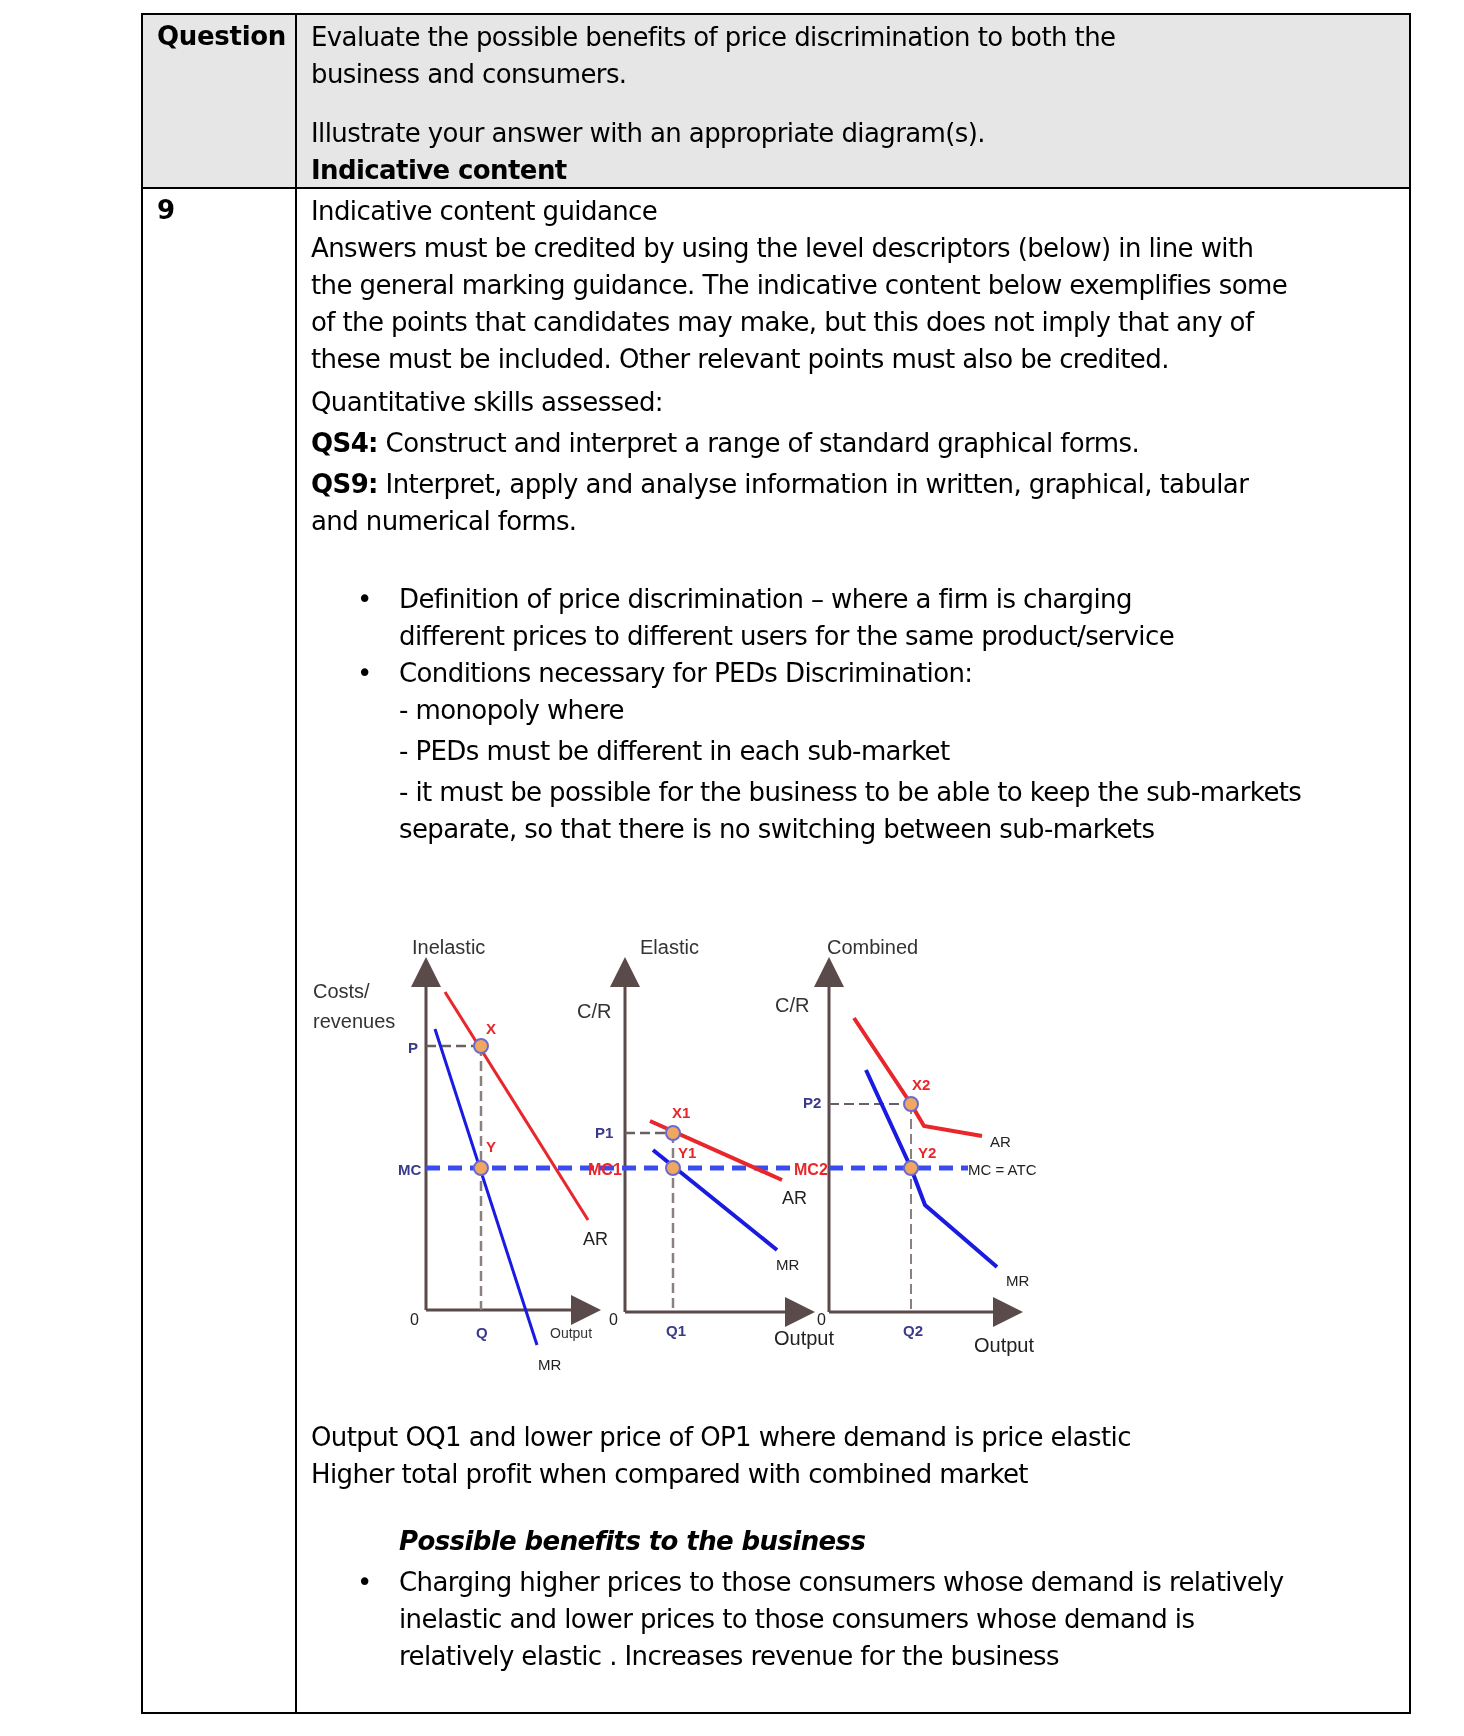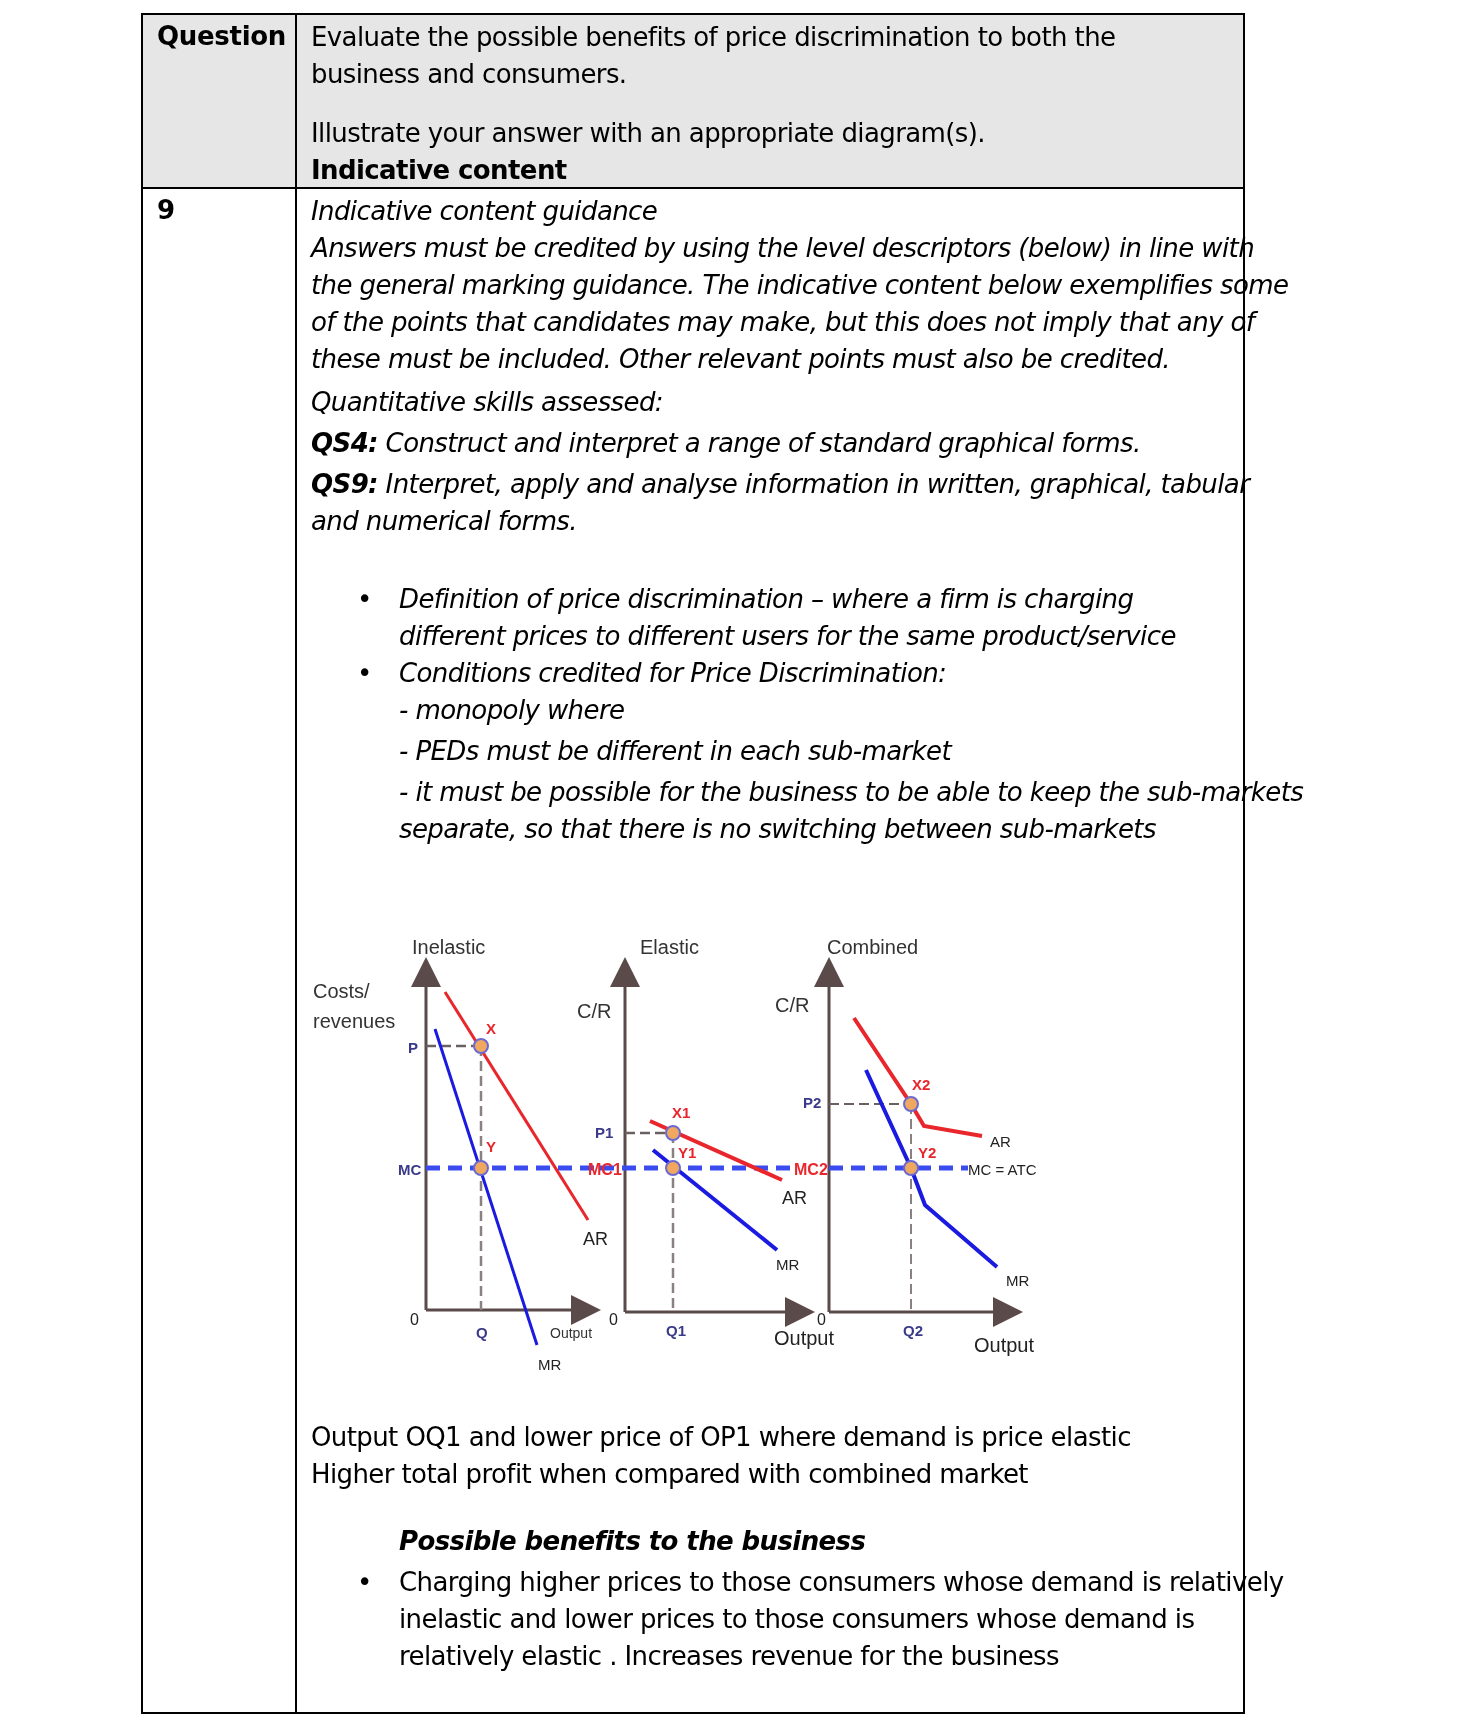--- a/index.html
+++ b/index.html
@@ -1,18 +1,18 @@
 <!DOCTYPE html>
 <html><head>
 <meta charset="utf-8">
 <style>
   html, body { margin: 0; padding: 0; background: #ffffff; }
   body { width: 1464px; height: 1736px; position: relative; overflow: hidden;
          font-family: "DejaVu Sans", "Liberation Sans", sans-serif; color: #000; }
-  .tbl { position: absolute; left: 141px; top: 13px; width: 1104px; height: 1701px;
+  .tbl { position: absolute; left: 141px; top: 13px; width: 1270px; height: 1701px;
          border: 2px solid #000; box-sizing: border-box; padding-left: 39px; }
   .hdr { position: absolute; left: 0; top: 0; right: 0; height: 172px; background: #e6e6e6;
          border-bottom: 2px solid #000; }
   .coldiv { position: absolute; left: 152px; top: 0; bottom: 0; width: 2px; background: #000; }
   .lefthdr { position: absolute; left: 14px; top: 6px; font-size: 26px; font-weight: bold; letter-spacing: -0.3px; }
   .qnum { position: absolute; left: 14px; top: 180px; font-size: 26px; font-weight: bold; }
   .rcol { position: absolute; left: 168px; right: 12px; font-size: 26px; line-height: 37px; letter-spacing: -0.6px; }
   .p { margin: 0; }
   .b { font-weight: bold; }
   .bul { position: relative; padding-left: 88px; }
@@ -30,35 +30,35 @@
   <div class="lefthdr">Question</div>
 
   <div class="rcol" style="top:4px;">
     <p class="p" style="width:910px;">Evaluate the possible benefits of price discrimination to both the business and consumers.</p>
     <p class="p" style="margin-top:22px;">Illustrate your answer with an appropriate diagram(s).</p>
     <p class="p b">Indicative content</p>
   </div>
 
   <div class="qnum">9</div>
 
-  <div class="rcol" style="top:178px;font-style:italic;">
+  <div class="rcol" style="top:178px;">
     <p class="p">Indicative content guidance</p>
     <p class="p" style="width:990px;">Answers must be credited by using the level descriptors (below) in line with the general marking guidance. The indicative content below exemplifies some of the points that candidates may make, but this does not imply that any of these must be included. Other relevant points must also be credited.</p>
     <p class="p" style="margin-top:6px;">Quantitative skills assessed:</p>
     <p class="p" style="margin-top:4px;"><span class="b">QS4:</span><span> Construct and interpret a range of standard graphical forms.</span></p>
     <p class="p" style="margin-top:4px; width:960px;"><span class="b">QS9:</span><span> Interpret, apply and analyse information in written, graphical, tabular and numerical forms.</span></p>
 
     <div style="margin-top:41px;">
       <div class="bul" style="width:840px;">
         <span class="dot">•</span>
         <span>Definition of price discrimination – where a firm is charging different prices to different users for the same product/service</span>
       </div>
       <div class="bul">
         <span class="dot">•</span>
-        <span>Conditions credited for Price Discrimination:</span>
+        <span>Conditions necessary for PEDs Discrimination:</span>
         <div>- monopoly where</div>
         <div style="margin-top:4px;">- PEDs must be different in each sub-market</div>
         <div style="margin-top:4px; width:920px;">- it must be possible for the business to be able to keep the sub-markets separate, so that there is no switching between sub-markets</div>
       </div>
     </div>
   </div>
 
   <div class="rcol" style="top:1404px;">
     <p class="p">Output OQ1 and lower price of OP1 where demand is price elastic</p>
     <p class="p">Higher total profit when compared with combined market</p>

